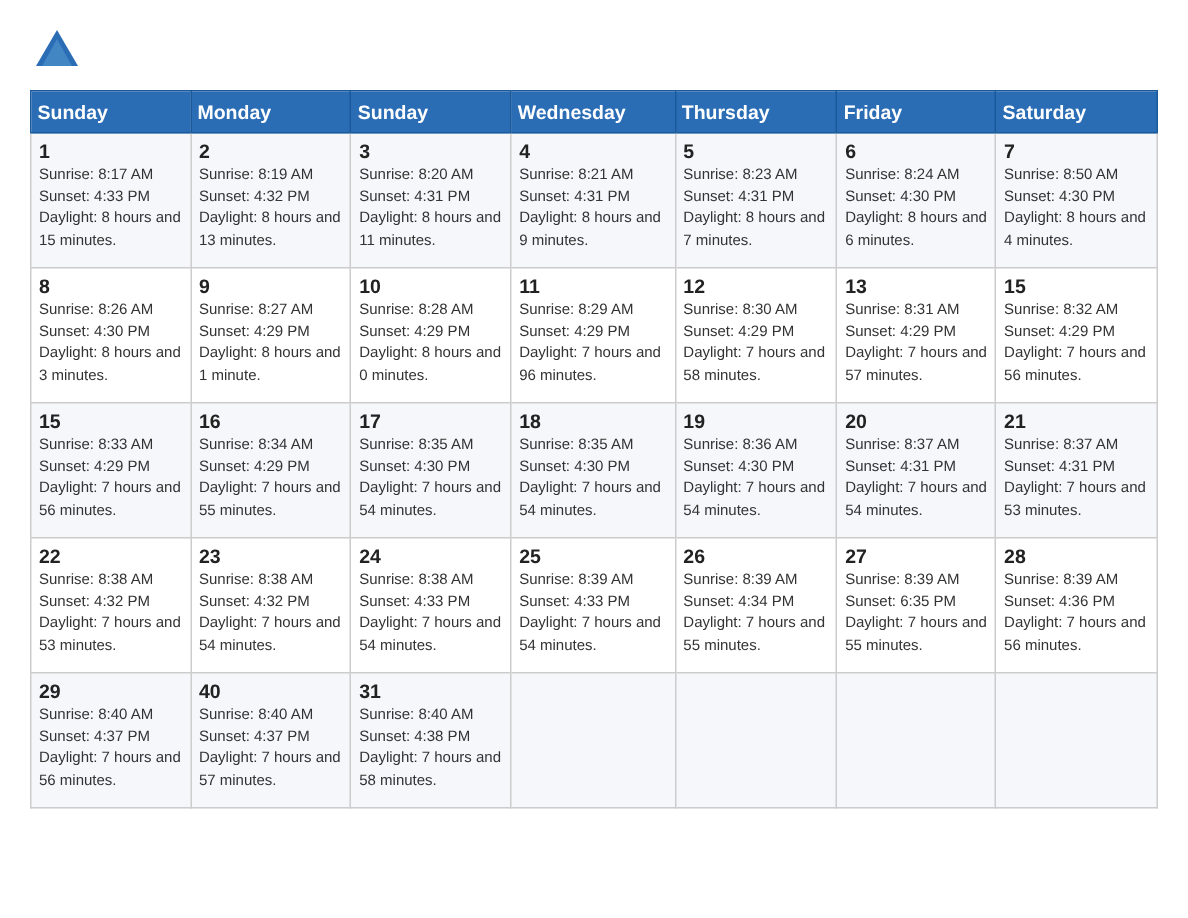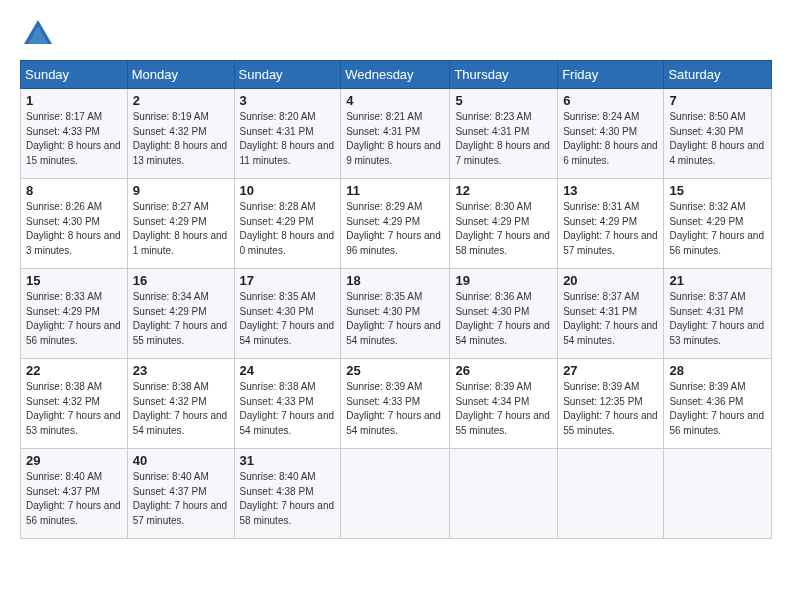--- a/index.html
+++ b/index.html
@@ -56,21 +56,21 @@
       width: 100%;
       border-collapse: collapse;
       font-size: 11px;
     }
     .calendar thead th {
       background-color: #2a6db5;
       color: #fff;
       padding: 6px 4px;
       text-align: left;
       font-size: 13px;
-      font-weight: normal;
+      font-weight: bold;
       border: 1px solid #1a5a9a;
     }
     .calendar tbody td {
       border: 1px solid #ccc;
       vertical-align: top;
       padding: 4px 5px;
       height: 90px;
       width: 113px;
     }
     .calendar tbody tr:nth-child(odd) td {
@@ -340,21 +340,21 @@
         <div class="day-info">
           <span>Sunrise: 8:39 AM</span><br>
           <span>Sunset: 4:34 PM</span><br>
           <span>Daylight: 7 hours and 55 minutes.</span>
         </div>
       </td>
         <td>
         <span class="day-number">27</span>
         <div class="day-info">
           <span>Sunrise: 8:39 AM</span><br>
-          <span>Sunset: 12:35 PM</span><br>
+          <span>Sunset: 6:35 PM</span><br>
           <span>Daylight: 7 hours and 55 minutes.</span>
         </div>
       </td>
         <td>
         <span class="day-number">28</span>
         <div class="day-info">
           <span>Sunrise: 8:39 AM</span><br>
           <span>Sunset: 4:36 PM</span><br>
           <span>Daylight: 7 hours and 56 minutes.</span>
         </div>

